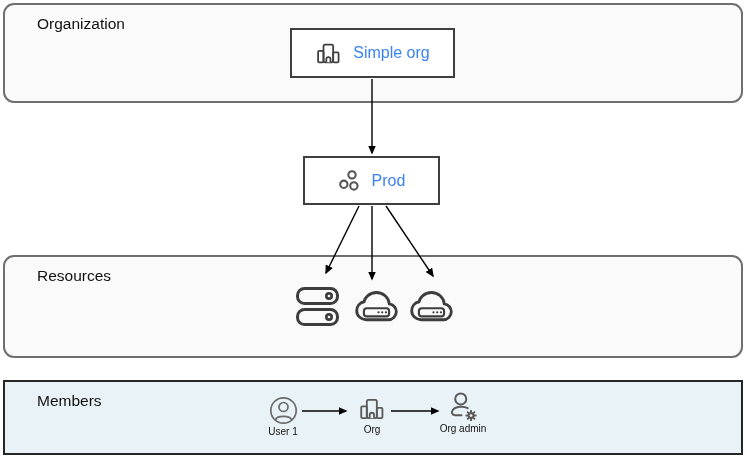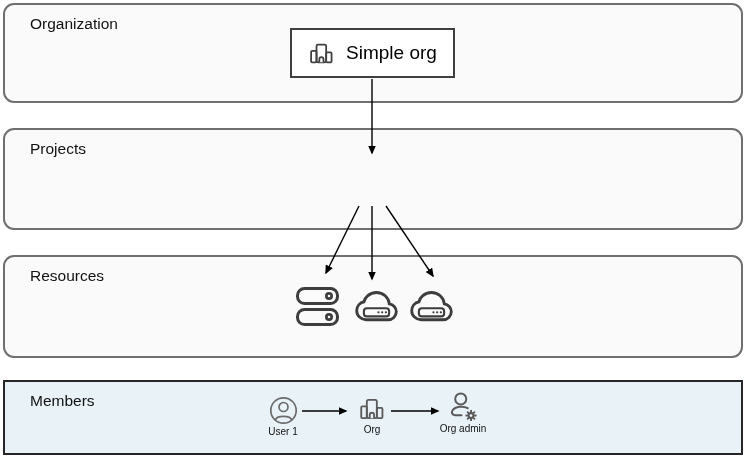--- a/index.html
+++ b/index.html
@@ -5,56 +5,53 @@
   html,body{margin:0;padding:0;background:#fff;}
   #canvas{
     position:relative;width:747px;height:458px;background:#fff;
     font-family:"Liberation Sans",sans-serif;color:#1a1a1a;overflow:hidden;
   }
   .section{
     position:absolute;left:3px;width:740px;box-sizing:border-box;
     background:#fafafa;border:2px solid #6f6f6f;border-radius:11px;
   }
   .section-label{
-    position:absolute;left:25px;top:10px;font-size:15.5px;color:#111;
+    position:absolute;left:32px;top:10px;font-size:15.5px;color:#111;
   }
   #sec-organization{top:3px;height:100px;}
   #sec-projects{top:128px;height:102px;}
   #sec-resources{top:255px;height:103px;}
   #sec-members{
     top:380px;height:75px;background:#e9f2f7;border:2px solid #262626;border-radius:0;
   }
   .node-box{
     position:absolute;box-sizing:border-box;background:#fff;border:2px solid #3f3f3f;
     display:flex;align-items:center;justify-content:center;gap:11px;
   }
   #node-simple-org{left:290px;top:28px;width:165px;height:50px;}
   #node-prod{left:303px;top:156px;width:137px;height:49px;}
-  .node-label{font-size:19px;color:#000000;}
+  .node-label{font-size:16px;color:#3b82f6;}
   .res-icon{position:absolute;}
   #res-server-stack{left:295px;top:286px;}
   #res-cloud-1{left:353px;top:289px;}
   #res-cloud-2{left:408px;top:289px;}
   .member-item{position:absolute;display:flex;flex-direction:column;align-items:center;}
   .member-label{font-size:10px;color:#111;margin-top:1px;white-space:nowrap;}
   #member-user{left:255px;top:396px;width:56px;}
   #member-org{left:344px;top:395px;width:56px;text-align:center;}
   #member-admin{left:432px;top:392px;width:62px;text-align:right;}
   #arrow-layer{position:absolute;left:0;top:0;pointer-events:none;}
 </style>
 </head>
 <body>
 
 <div id="canvas">
 
   <div class="section" id="sec-organization">
     <div class="section-label">Organization</div>
-  </div>
-  <div class="section" id="sec-projects">
-    <div class="section-label">Projects</div>
   </div>
   <div class="section" id="sec-members">
     <div class="section-label">Members</div>
   </div>
   <div class="section" id="sec-resources">
     <div class="section-label">Resources</div>
   </div>
 
   <svg id="arrow-layer" width="747" height="458" viewBox="0 0 747 458">
     <defs>
@@ -75,20 +72,30 @@
       <g fill="none" stroke="#3f3f3f" stroke-width="1.7">
         <rect x="3" y="10.5" width="5.2" height="11" rx="1"></rect>
         <rect x="8.2" y="4.5" width="9.3" height="17" rx="1.5"></rect>
         <rect x="17.5" y="12" width="5.2" height="9.5" rx="1"></rect>
         <path d="M10.9 21.5 v-3 a2 2 0 0 1 4 0 v3" fill="#fff"></path>
       </g>
     </svg>
     <span class="node-label">Simple org</span>
   </div>
 
+  <div class="node-box" id="node-prod">
+    <svg width="23" height="23" viewBox="0 0 22 22">
+      <g fill="none" stroke="#575757" stroke-width="2">
+        <circle cx="13.4" cy="5.6" r="3.5"></circle>
+        <circle cx="5.6" cy="14.6" r="3.5"></circle>
+        <circle cx="15.2" cy="16.2" r="3.5"></circle>
+      </g>
+    </svg>
+    <span class="node-label">Prod</span>
+  </div>
 
   <svg class="res-icon" id="res-server-stack" width="45" height="41" viewBox="0 0 45 41">
     <g fill="none" stroke="#3d3d3d" stroke-width="3">
       <rect x="2.5" y="2.5" width="40" height="15" rx="7"></rect>
       <rect x="2.5" y="23.5" width="40" height="15" rx="7"></rect>
     </g>
     <circle cx="34" cy="10" r="4" fill="#3d3d3d"></circle>
     <circle cx="34" cy="10" r="1.3" fill="#fafafa"></circle>
     <circle cx="34" cy="31" r="4" fill="#3d3d3d"></circle>
     <circle cx="34" cy="31" r="1.3" fill="#fafafa"></circle>

